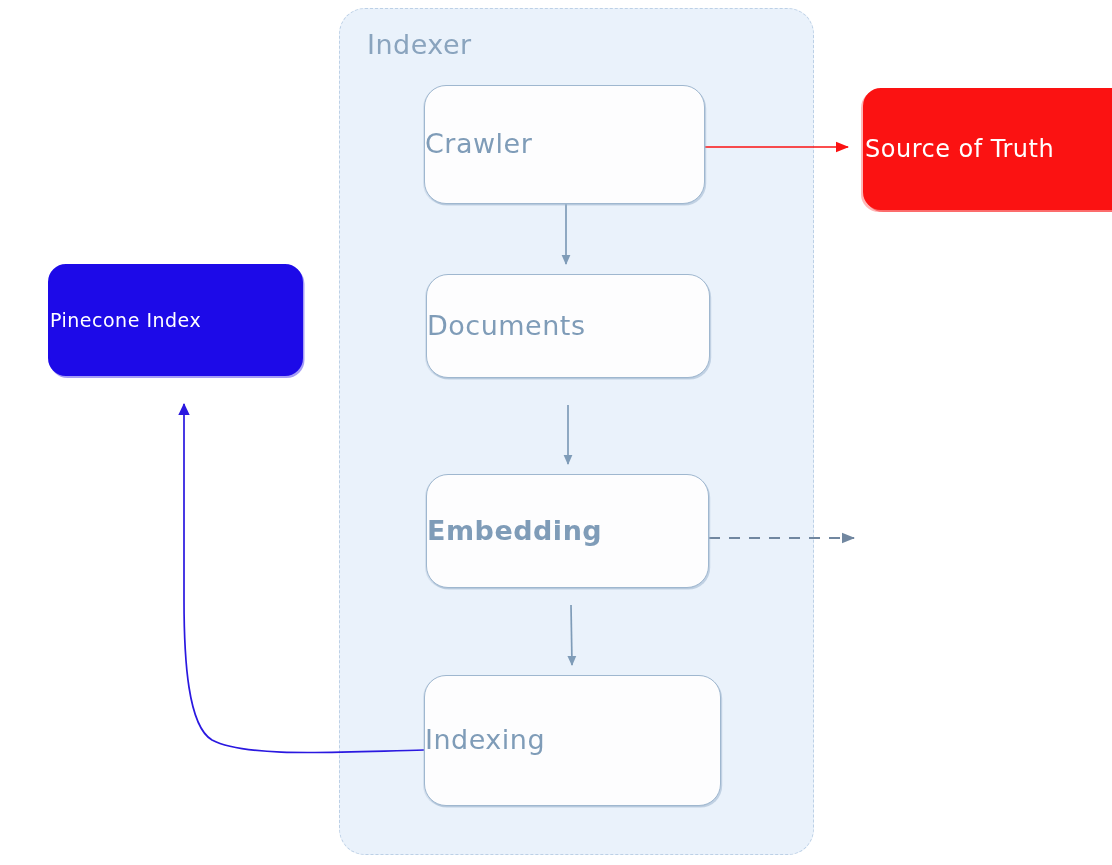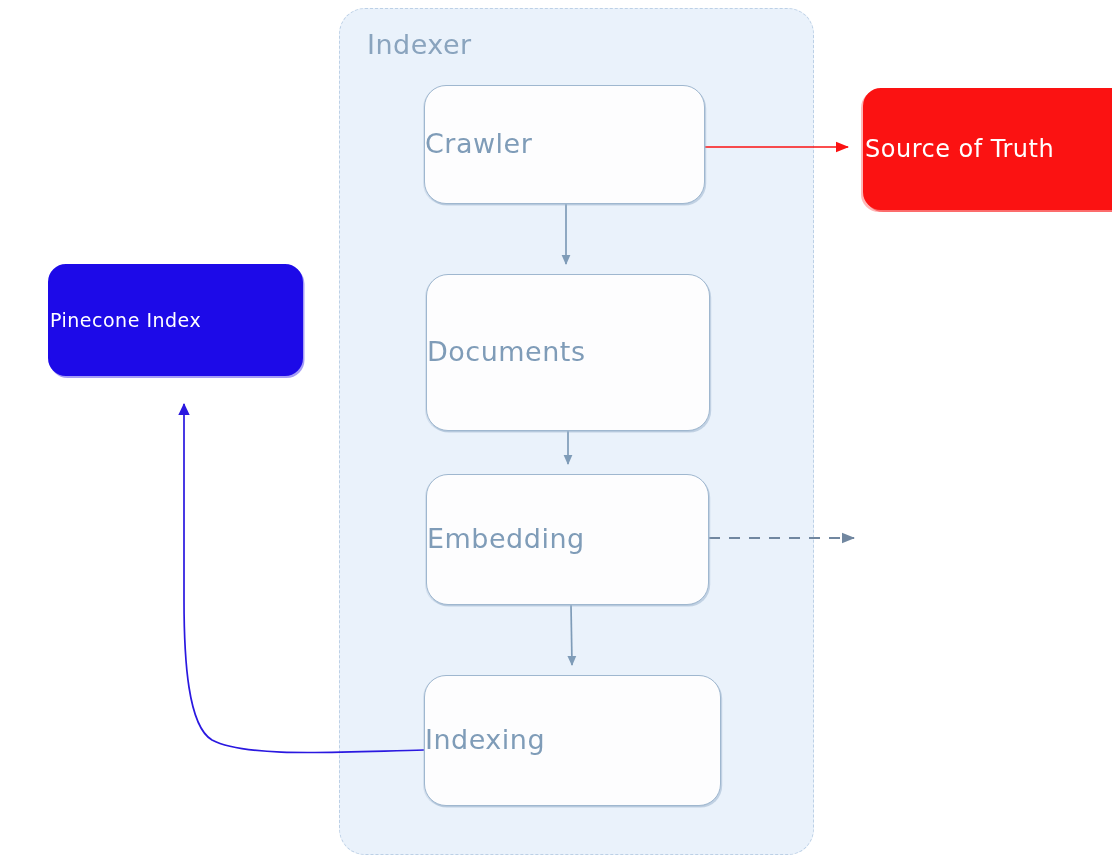--- a/index.html
+++ b/index.html
@@ -137,25 +137,25 @@
 
     <g>
       <path d="M388,750 C300,752 210,758 176,740 C152,726 148,660 148,600 L148,404" stroke="#2a18e0" stroke-width="1.7" fill="none" marker-end="url(#ah-blue)"></path>
     </g>
   </svg>
 
   <div class="node node-inner" style="left:388px; top:85px; width:281px; height:119px;">
     <span class="node-label">Crawler</span>
   </div>
 
-  <div class="node node-inner" style="left:390px; top:274px; width:284px; height:157px;">
+  <div class="node node-inner" style="left:390px; top:274px; width:284px; height:104px;">
     <span class="node-label">Documents</span>
   </div>
 
-  <div class="node node-inner" style="left:390px; top:474px; width:283px; height:131px;">
+  <div class="node node-inner" style="left:390px; top:474px; width:283px; height:114px;font-weight:bold;">
     <span class="node-label">Embedding</span>
   </div>
 
   <div class="node node-inner" style="left:388px; top:675px; width:297px; height:131px;">
     <span class="node-label">Indexing</span>
   </div>
 
   <div class="node node-ext node-sot" style="left:827px; top:88px; width:268px; height:122px;">
     <span class="node-label">Source of Truth</span>
   </div>

